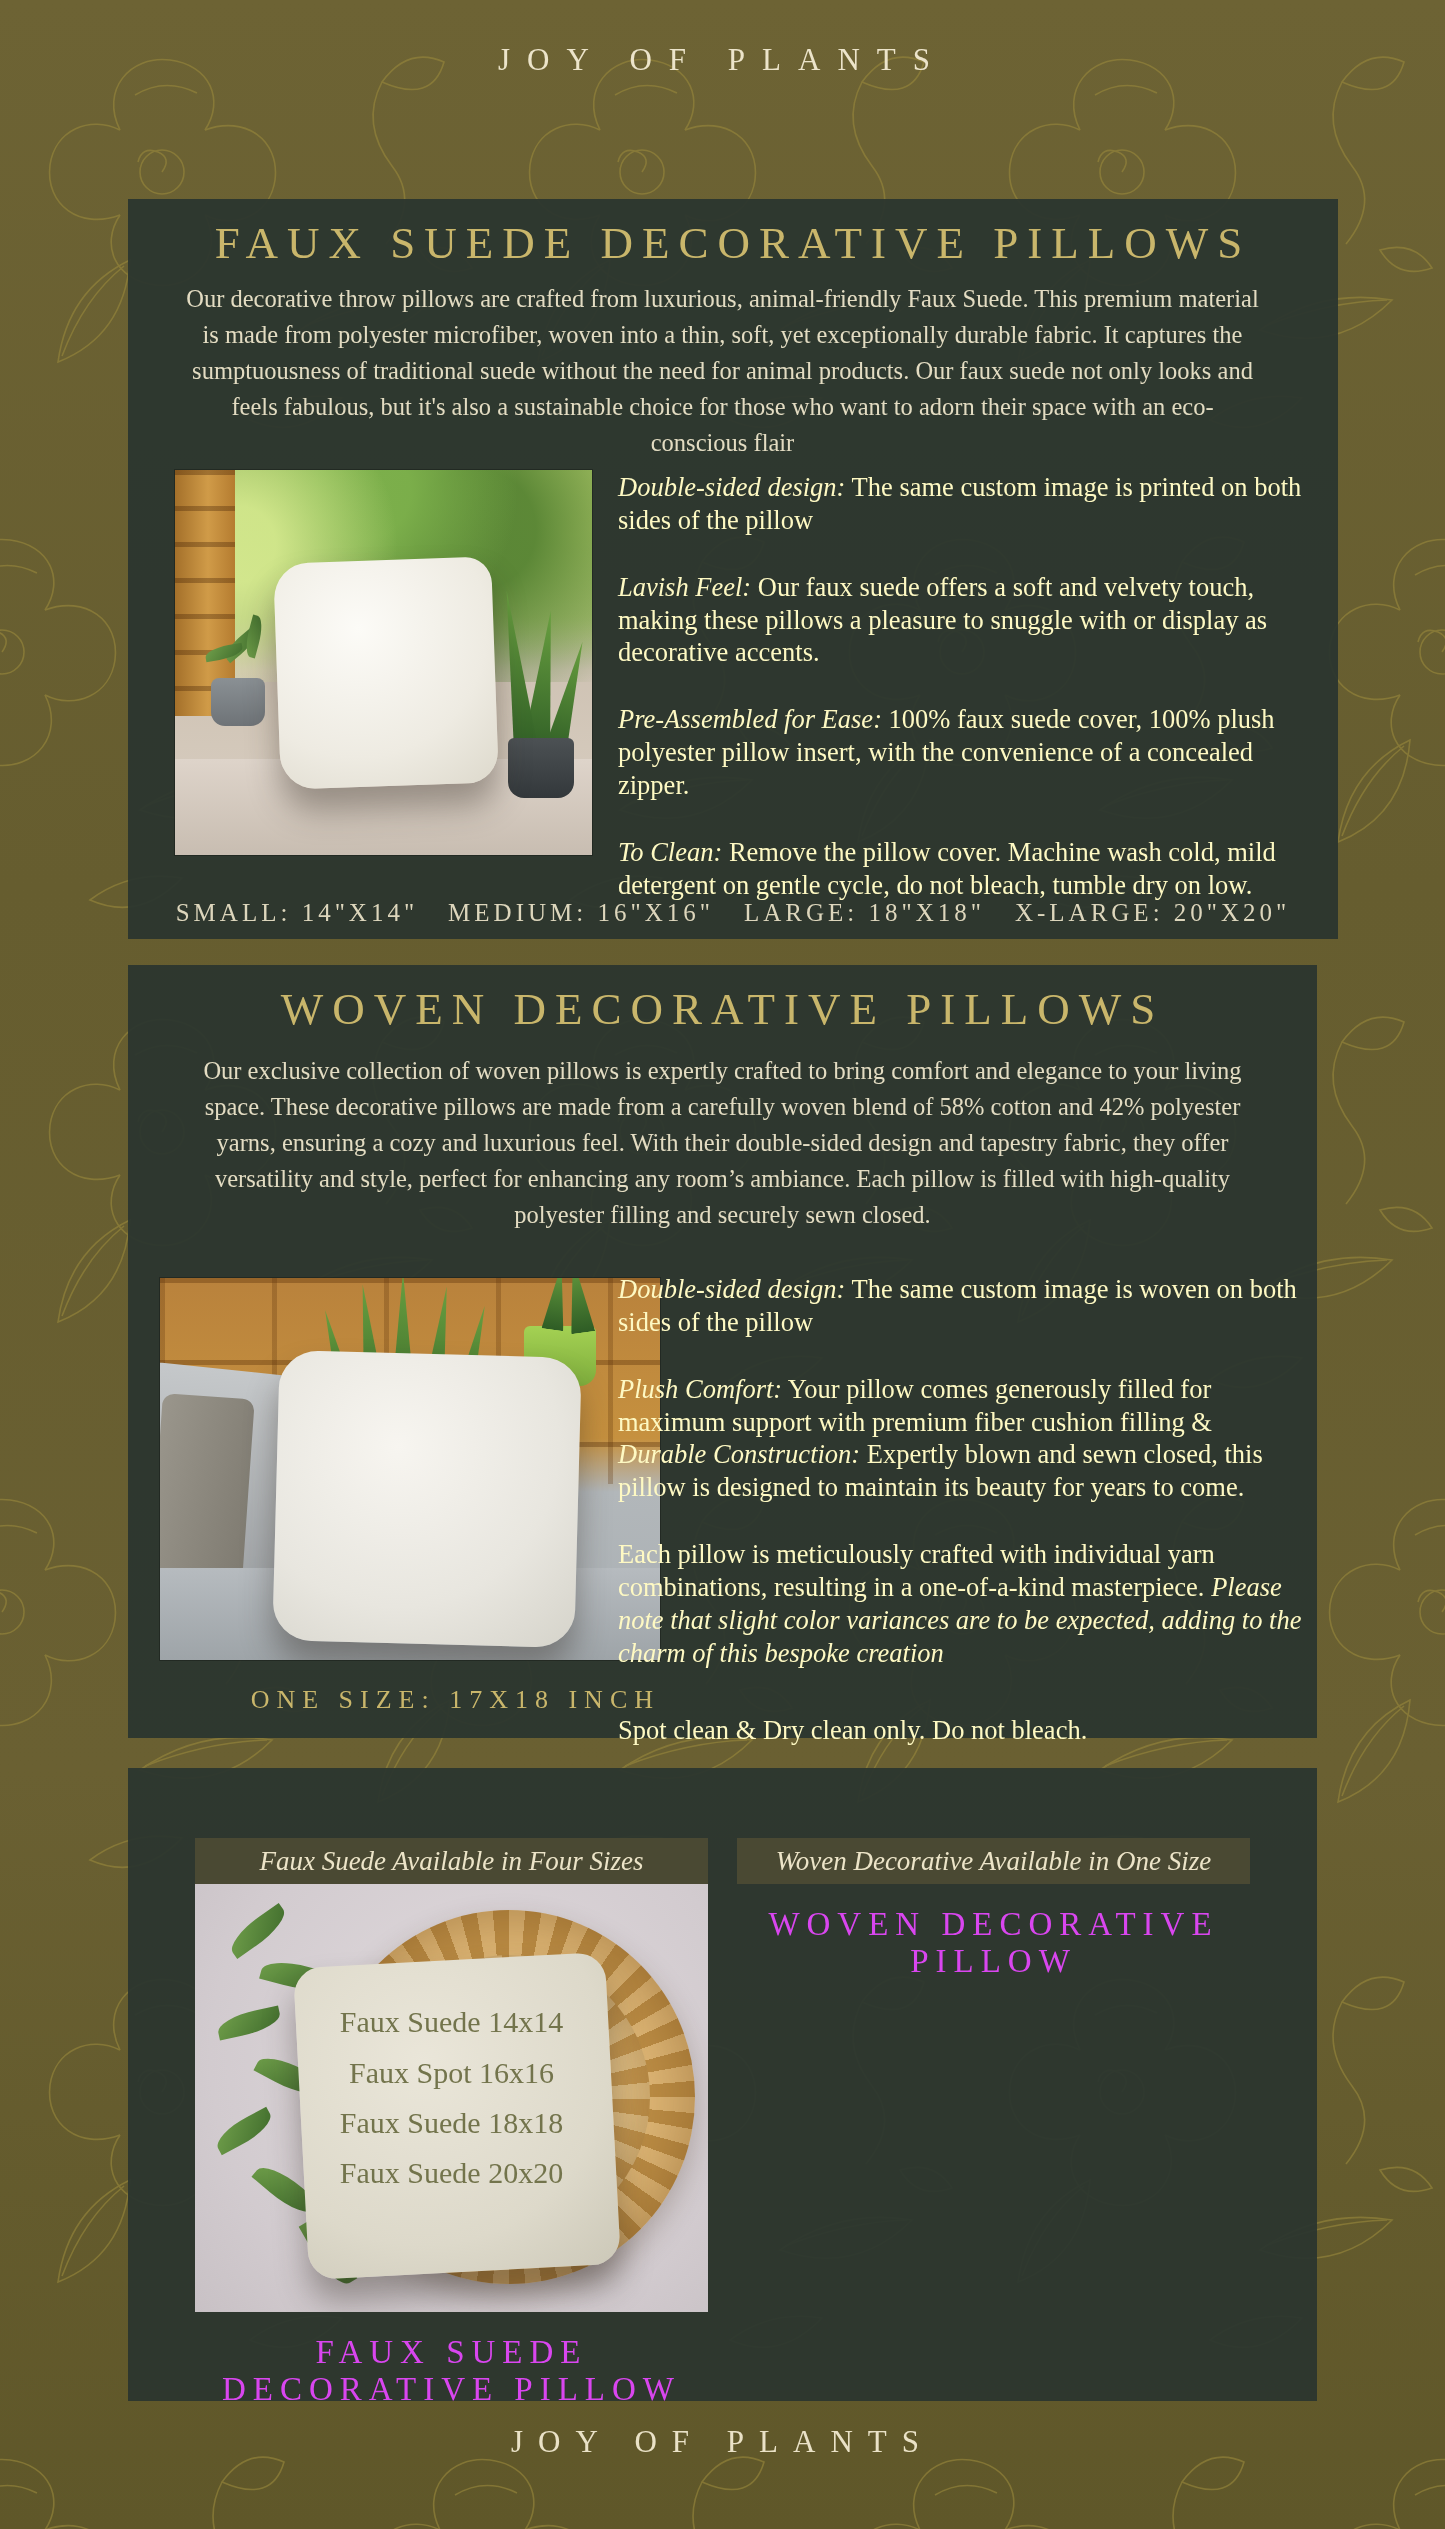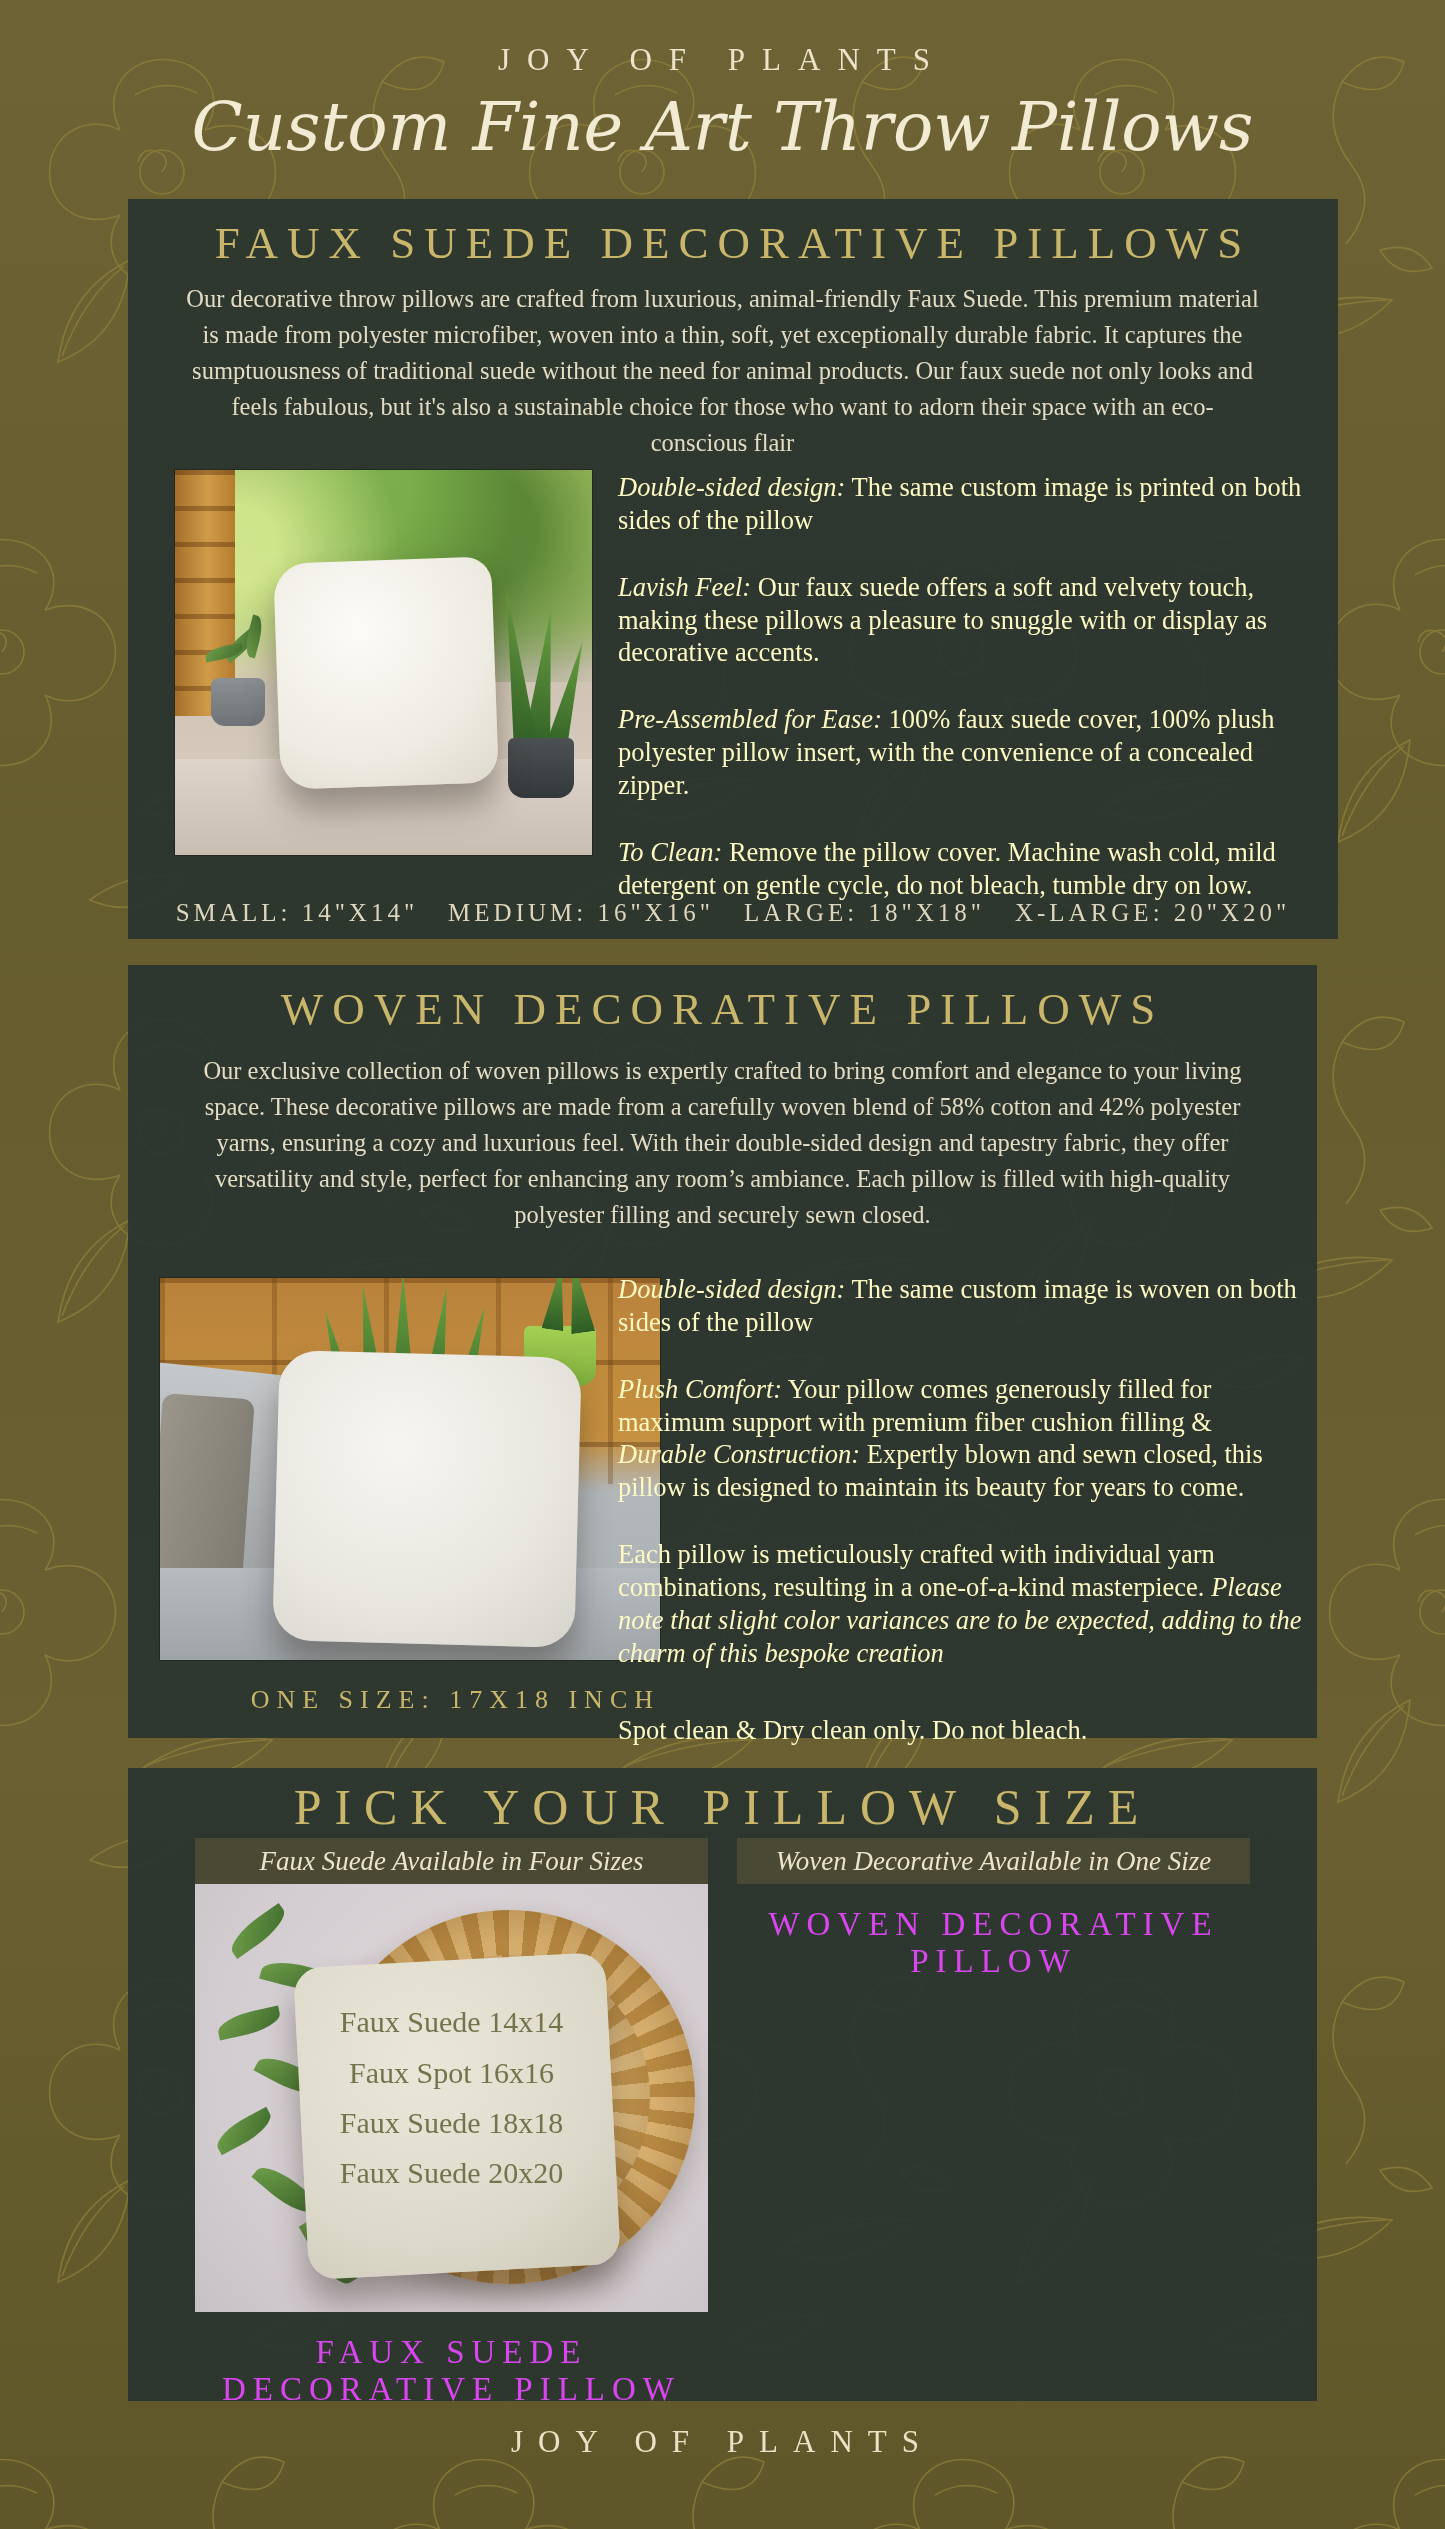--- a/index.html
+++ b/index.html
@@ -97,21 +97,20 @@
       <use href="#tile" x="480" y="1920"></use>
       <use href="#tile" x="960" y="1920"></use>
       <use href="#tile" x="1440" y="1920"></use>
     <use href="#tile" x="-160" y="2400"></use>
       <use href="#tile" x="320" y="2400"></use>
       <use href="#tile" x="800" y="2400"></use>
       <use href="#tile" x="1280" y="2400"></use>
   </svg>
 
   <div class="brand-top">JOY OF PLANTS</div>
-  <div class="tagline">Custom Fine Art Throw Pillows</div>
 
   <section class="panel" style="top:199px;height:740px;padding-left:21px;">
     <h2 class="panel-title sec-title">FAUX SUEDE DECORATIVE PILLOWS</h2>
     <p class="sec-intro" style="top:82px;">Our decorative throw pillows are crafted from luxurious, animal-friendly Faux Suede. This premium material is made from polyester microfiber, woven into a thin, soft, yet exceptionally durable fabric. It captures the sumptuousness of traditional suede without the need for animal products. Our faux suede not only looks and feels fabulous, but it's also a sustainable choice for those who want to adorn their space with an eco-conscious flair</p>
 
     <div class="photo" style="left:47px;top:271px;width:417px;height:385px;
          background:linear-gradient(180deg,#86a854 0%,#a9bd79 38%,#cfc3b4 52%,#d9cfc3 100%);">
       <div class="abs" style="inset:0 0 45% 0;background:
            radial-gradient(circle at 15% 35%,rgba(219,238,146,.85) 0 10%,transparent 42%),
            radial-gradient(circle at 45% 10%,rgba(126,178,76,.9) 0 16%,transparent 52%),
@@ -185,21 +184,20 @@
 
     <div class="features" style="left:490px;top:308px;">
       <p><span class="lead-it">Double-sided design:</span><span> The same custom image is woven on both sides of the pillow</span></p>
       <p><span class="lead-it">Plush Comfort:</span><span> Your pillow comes generously filled for maximum support with premium fiber cushion filling  &amp; </span><span class="lead-it">Durable Construction:</span><span> Expertly blown and sewn closed, this pillow is designed to maintain its beauty for years to come.</span></p>
       <p><span>Each pillow is meticulously crafted with individual yarn combinations, resulting in a one-of-a-kind masterpiece. </span><span class="lead-it">Please note that slight color variances are to be expected, adding to the charm of this bespoke creation</span></p>
       <p style="margin-top:44px;">Spot clean &amp; Dry clean only. Do not bleach.</p>
     </div>
   </section>
 
   <section class="panel" style="top:1768px;height:633px;">
-    <h2 class="panel-title" style="position:absolute;top:10px;left:0;width:100%;font-size:50px;letter-spacing:13px;">PICK YOUR PILLOW SIZE</h2>
 
     <div class="pick-col" style="left:67px;">
       <div class="pick-cap">Faux Suede Available in Four Sizes</div>
       <div class="pick-photo" style="background:radial-gradient(circle at 55% 40%,#e0dadd,#d2cbcf 70%,#c8c1c5);">
         <div class="basket" style="left:128px;top:26px;width:372px;height:374px;"></div>
         <div class="leaf" style="left:30px;top:36px;width:66px;height:22px;transform:rotate(-35deg);"></div>
         <div class="leaf" style="left:66px;top:80px;width:70px;height:24px;transform:rotate(15deg);"></div>
         <div class="leaf" style="left:22px;top:128px;width:64px;height:22px;transform:rotate(-12deg);"></div>
         <div class="leaf" style="left:60px;top:180px;width:70px;height:24px;transform:rotate(28deg);"></div>
         <div class="leaf" style="left:18px;top:236px;width:62px;height:22px;transform:rotate(-28deg);"></div>

